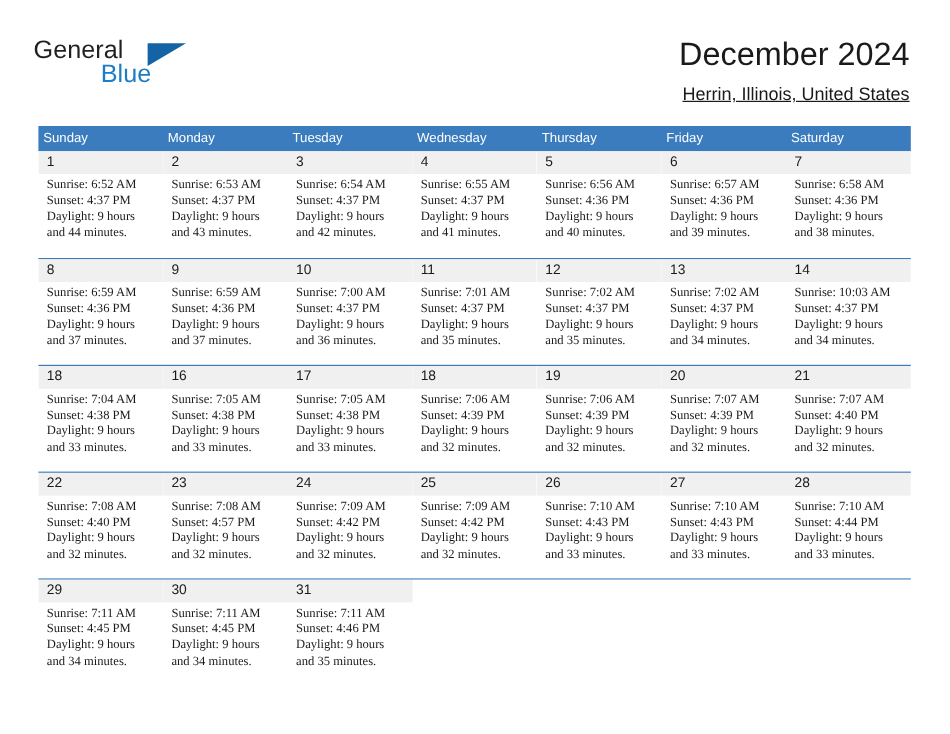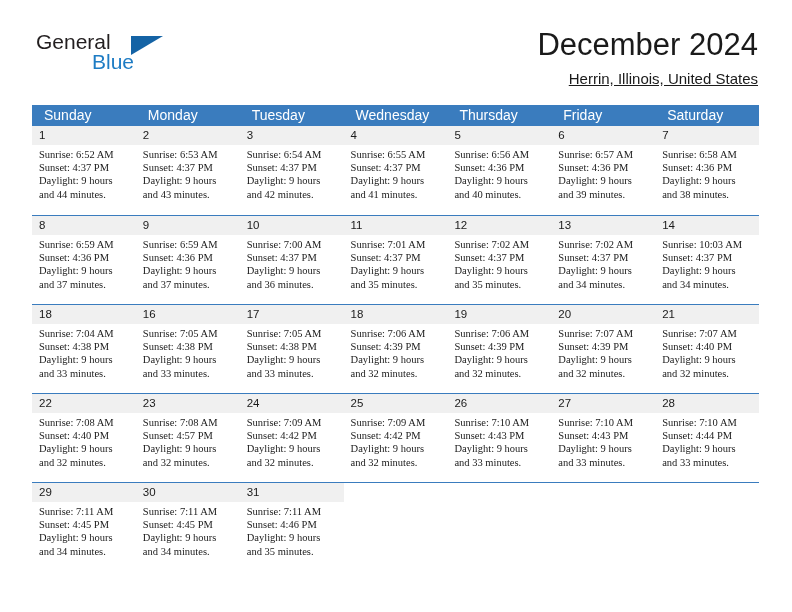--- a/index.html
+++ b/index.html
@@ -17,21 +17,21 @@
   .page {
     position: relative;
     width: 792px;
     height: 612px;
     box-sizing: border-box;
   }
 
   
   .header {
     position: absolute;
-    left: 34px;
+    left: 26px;
     top: 28px;
     right: 34px;
     height: 70px;
   }
   .brand {
     position: absolute;
     left: 0;
     top: 0;
     width: 210px;
     height: 56px;
@@ -62,21 +62,21 @@
     border-left: 32px solid #1463a5;
     border-bottom: 19px solid transparent;
   }
   .title-block {
     position: absolute;
     right: 0;
     top: 0;
     text-align: right;
   }
   .cal-title {
-    font-size: 31px;
+    font-size: 27px;
     line-height: 34px;
     color: #1a1a1a;
     font-weight: normal;
     margin: 0;
     white-space: nowrap;
   }
   .cal-subtitle {
     font-size: 15px;
     line-height: 22px;
     color: #1a1a1a;
@@ -93,23 +93,23 @@
     width: 727px;
   }
   .weekdays {
     display: flex;
     background: #3a7cbe;
     height: 21px;
   }
   .weekday {
     flex: 1 1 0;
     color: #ffffff;
-    font-size: 14px;
+    font-size: 11px;
     line-height: 21px;
-    padding-left: 12px;
+    padding-left: 4px;
     box-sizing: border-box;
     white-space: nowrap;
     overflow: hidden;
   }
   .week {
     display: flex;
     border-top: 1px solid #3a7cbe;
     height: 89px;
     box-sizing: border-box;
   }

